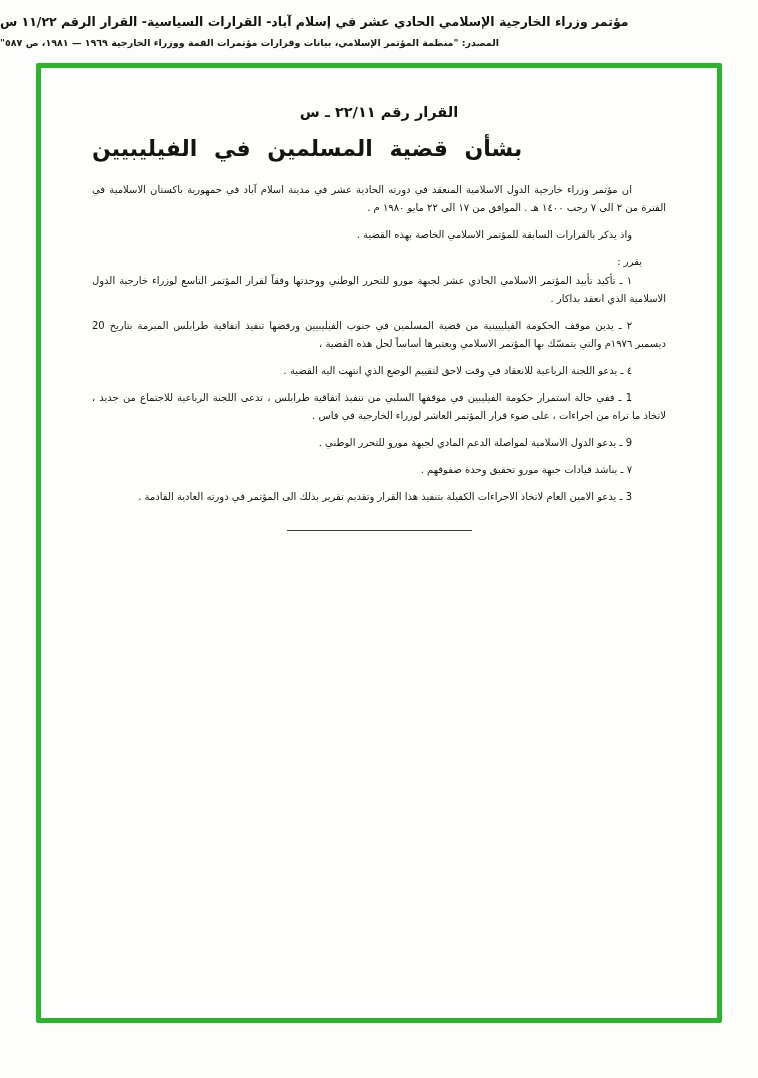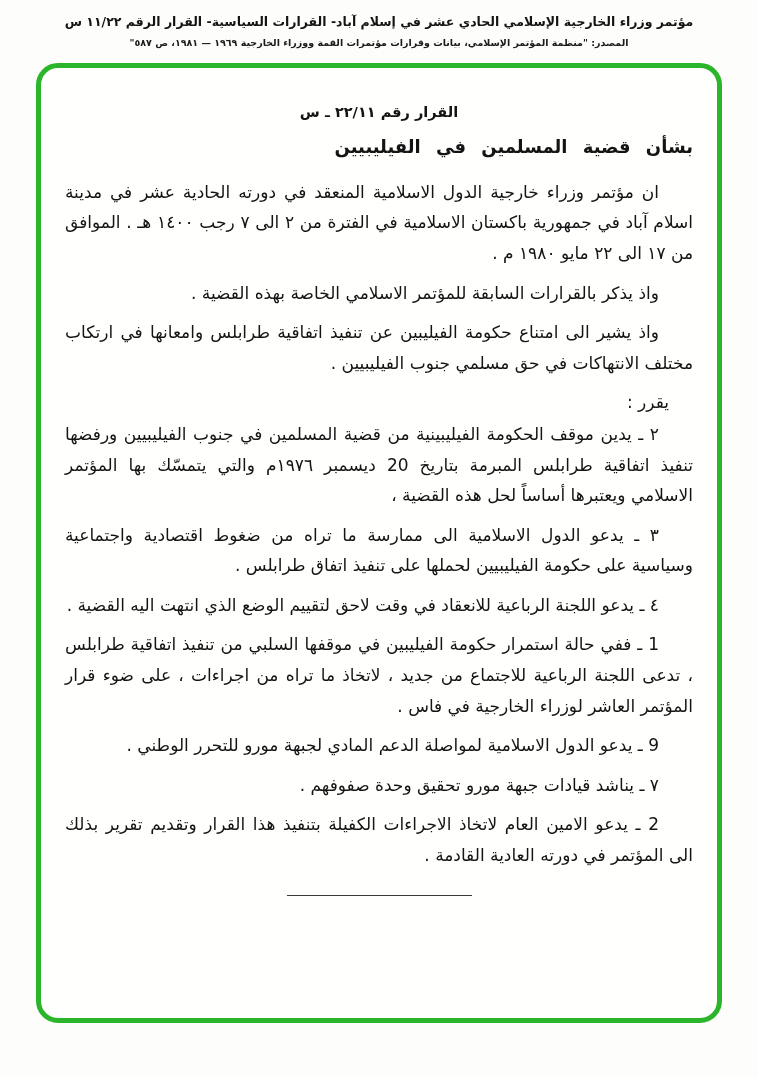--- a/index.html
+++ b/index.html
@@ -15,62 +15,62 @@
     overflow: hidden;
   }
   .page {
     box-sizing: border-box;
     width: 758px;
     height: 1078px;
     padding-top: 13px;
     direction: rtl;
   }
   .page-header {
-    text-align: center;
+    text-align: left;
     direction: rtl;
-    padding: 0 18px;
+    padding: 0 0;
   }
   .header-line1 {
     font-size: 12.5px;
     font-weight: bold;
     line-height: 1.5;
   }
   .header-line2 {
     font-size: 9.5px;
     font-weight: bold;
     margin-top: 5px;
     color: #1a1a1a;
   }
   .green-frame {
     box-sizing: border-box;
     width: 686px;
     height: 960px;
     margin: 15px auto 0;
     border: 5px solid var(--accent-green, #2bb52b);
-    border-radius: 22px;
+    border-radius: 2px;
     background: #fffffe;
-    padding: 24px 24px 16px;
+    padding: 24px 51px 16px;
     direction: rtl;
     overflow: hidden;
   }
   .doc-title {
     text-align: center;
     font-weight: bold;
     font-size: 14.5px;
     margin-top: 12px;
   }
   .doc-subtitle {
-    text-align: right;
+    text-align: left;
     font-weight: bold;
-    font-size: 18px;
+    font-size: 22px;
     margin: 16px 0 20px;
     word-spacing: 9px;
   }
   p.para {
-    font-size: 17px;
+    font-size: 10px;
     line-height: 1.8;
     margin: 0 0 9px;
     text-align: justify;
     text-indent: 34px;
   }
   p.decree {
     text-indent: 24px;
     margin-bottom: 1px;
   }
   .footer-divider {
@@ -91,29 +91,28 @@
   </header>
 
   <main class="green-frame">
 
     <div class="doc-title">القرار رقم ٢٢/١١ ـ س</div>
 
     <div class="doc-subtitle">بشأن قضية المسلمين في الفيليبيين</div>
 
     <p class="para">ان مؤتمر وزراء خارجية الدول الاسلامية المنعقد في دورته الحادية عشر في مدينة اسلام آباد في جمهورية باكستان الاسلامية في الفترة من ٢ الى ٧ رجب ١٤٠٠ هـ . الموافق من ١٧ الى ٢٢ مايو ١٩٨٠ م .</p>
     <p class="para">واذ يذكر بالقرارات السابقة للمؤتمر الاسلامي الخاصة بهذه القضية .</p>
-    <p class="para">واذ يشير الى امتناع حكومة الفيليبين عن تنفيذ اتفاقية طرابلس وامعانها في ارتكاب مختلف الانتهاكات في حق مسلمي جنوب الفيليبيين .</p>
 
     <p class="para decree">يقرر :</p>
 
+    <p class="para">١ ـ تأكيد تأييد المؤتمر الاسلامي الحادي عشر لجبهة مورو للتحرر الوطني ووحدتها وفقاً لقرار المؤتمر التاسع لوزراء خارجية الدول الاسلامية الذي انعقد بداكار .</p>
     <p class="para">٢ ـ يدين موقف الحكومة الفيليبينية من قضية المسلمين في جنوب الفيليبيين ورفضها تنفيذ اتفاقية طرابلس المبرمة بتاريخ 20 ديسمبر ١٩٧٦م والتي يتمسّك بها المؤتمر الاسلامي ويعتبرها أساساً لحل هذه القضية ،</p>
-    <p class="para">٣ ـ يدعو الدول الاسلامية الى ممارسة ما تراه من ضغوط اقتصادية واجتماعية وسياسية على حكومة الفيليبيين لحملها على تنفيذ اتفاق طرابلس .</p>
     <p class="para">٤ ـ يدعو اللجنة الرباعية للانعقاد في وقت لاحق لتقييم الوضع الذي انتهت اليه القضية .</p>
     <p class="para">1 ـ ففي حالة استمرار حكومة الفيليبين في موقفها السلبي من تنفيذ اتفاقية طرابلس ، تدعى اللجنة الرباعية للاجتماع من جديد ، لاتخاذ ما تراه من اجراءات ، على ضوء قرار المؤتمر العاشر لوزراء الخارجية في فاس .</p>
     <p class="para">9 ـ يدعو الدول الاسلامية لمواصلة الدعم المادي لجبهة مورو للتحرر الوطني .</p>
     <p class="para">٧ ـ يناشد قيادات جبهة مورو تحقيق وحدة صفوفهم .</p>
-    <p class="para">2 ـ يدعو الامين العام لاتخاذ الاجراءات الكفيلة بتنفيذ هذا القرار وتقديم تقرير بذلك الى المؤتمر في دورته العادية القادمة .</p>
+    <p class="para">3 ـ يدعو الامين العام لاتخاذ الاجراءات الكفيلة بتنفيذ هذا القرار وتقديم تقرير بذلك الى المؤتمر في دورته العادية القادمة .</p>
 
     <div class="footer-divider"></div>
 
   </main>
 
 </div>
 
 </body></html>

